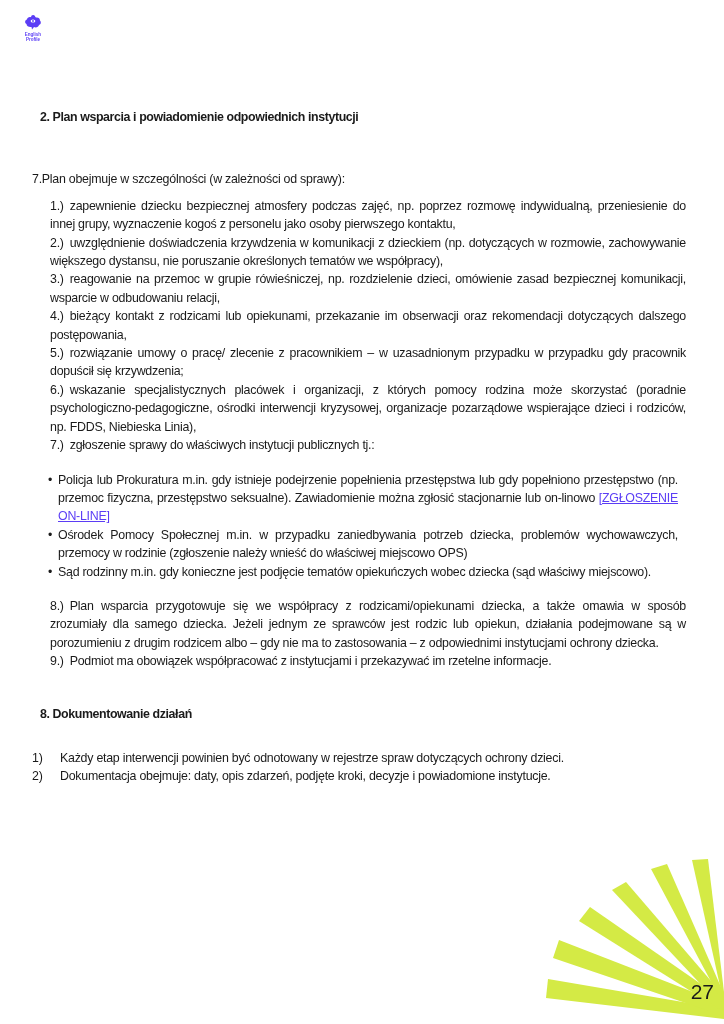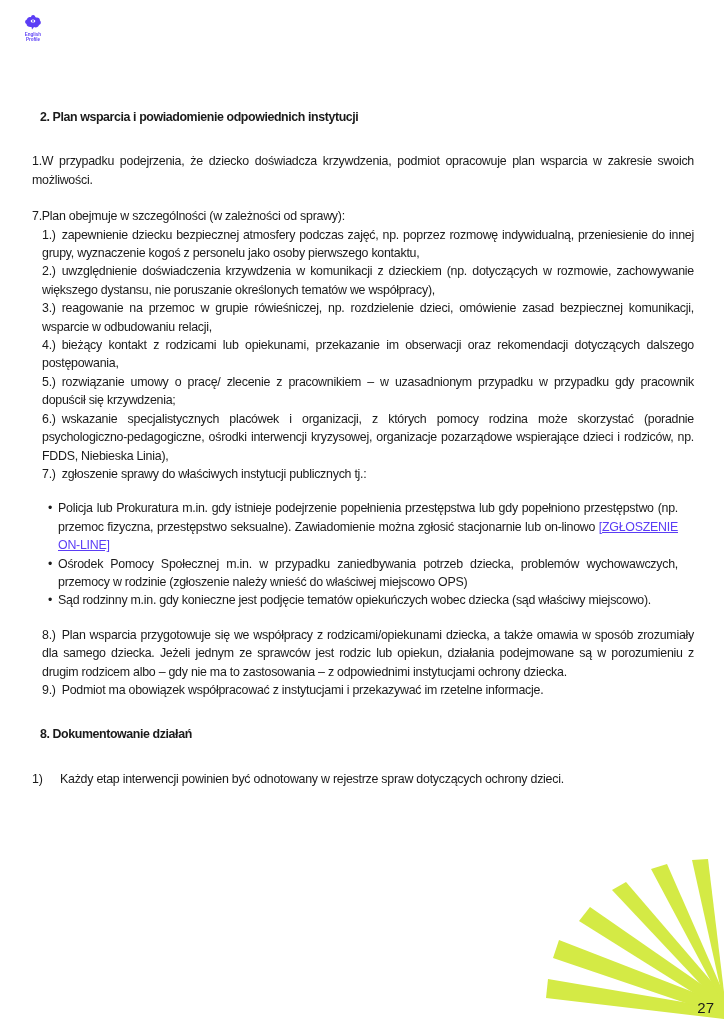--- a/index.html
+++ b/index.html
@@ -8,52 +8,51 @@
       font-family: "Liberation Sans", "DejaVu Sans", sans-serif;
       color: #1a1a1a;
     }
     .logo { position: absolute; left: 20px; top: 14px; width: 26px; text-align: center; }
     .logo svg { display: block; margin: 0 auto; }
     .logo-text { font-size: 4.5px; line-height: 5px; color: #5b3df5; font-weight: bold; margin-top: 2px; }
     .content { position: absolute; left: 32px; top: 100px; width: 662px; font-size: 12.4px; line-height: 18.4px; letter-spacing: -0.25px; }
     .h2 { font-weight: bold; font-size: 12.4px; margin: 8px; letter-spacing: -0.4px; }
     .para { margin: 0; text-align: justify; }
     .gap-1 { height: 18px; }
-    .ol { margin: 0; padding: 0; list-style: none; }
+    .ol { margin: 8px; padding: 0; list-style: none; }
     .ol li { position: relative; padding-left: 10px; text-align: justify; }
     .ol li .num { display: inline-block; margin-right: 6px; }
     .bul { margin: 16px; padding: 0; list-style: none; }
     .bul li { position: relative; padding-left: 10px; text-align: justify; }
     .bul li::before { content: "\2022"; position: absolute; left: 0; top: 0; }
     .link { color: #5b3df5; text-decoration: underline; }
     .doc-list { margin: 0; padding: 0; list-style: none; }
     .doc-list li { padding-left: 0; }
     .doc-list .num { display: inline-block; width: 28px; }
     .rays { position: absolute; right: 0; bottom: 0; width: 200px; height: 200px; }
-    .page-number { position: absolute; right: 10px; bottom: 8px; font-size: 15px; color: #1a1a1a; }
+    .page-number { position: absolute; right: 10px; bottom: 20px; font-size: 21px; color: #1a1a1a; }
   </style>
 </head>
 <body>
 
 <div class="logo">
   <svg width="18" height="16" viewBox="0 0 18 16">
     <path d="M9 1 C11 1 11 3 12 3.5 C14 3 16 4 16 6.5 C17.5 8 17 10.5 15 11 C14.5 13 12 14 10 13 L8 15.5 L7.5 13 C5 13.5 2.5 12 2.5 10 C0.5 9 0.8 6 3 5.5 C3 3.5 5.5 2.5 7 3.2 C7.2 1.8 8 1 9 1 Z" fill="#5b3df5"></path>
     <ellipse cx="9" cy="7" rx="2.4" ry="1.5" fill="#ffffff"></ellipse>
     <circle cx="9" cy="7" r="0.9" fill="#5b3df5"></circle>
   </svg>
   <div class="logo-text">
     <div>English</div>
     <div>Profile</div>
   </div>
 </div>
 
 <div class="content">
   <p class="h2">2. Plan wsparcia i powiadomienie odpowiednich instytucji</p>
   <div class="gap-1"></div>
-  <p class="para">1.W przypadku podejrzenia, że dziecko doświadcza krzywdzenia, podmiot opracowuje plan wsparcia w zakresie swoich możliwości.</p>
   <div class="gap-1"></div>
   <p class="para">7.Plan obejmuje w szczególności (w zależności od sprawy):</p>
 
   <ul class="ol">
     <li><span class="num">1.)</span><span>zapewnienie dziecku bezpiecznej atmosfery podczas zajęć, np. poprzez rozmowę indywidualną, przeniesienie do innej grupy, wyznaczenie kogoś z personelu jako osoby pierwszego kontaktu,</span></li>
     <li><span class="num">2.)</span><span>uwzględnienie doświadczenia krzywdzenia w komunikacji z dzieckiem (np. dotyczących w rozmowie, zachowywanie większego dystansu, nie poruszanie określonych tematów we współpracy),</span></li>
     <li><span class="num">3.)</span><span>reagowanie na przemoc w grupie rówieśniczej, np. rozdzielenie dzieci, omówienie zasad bezpiecznej komunikacji, wsparcie w odbudowaniu relacji,</span></li>
     <li><span class="num">4.)</span><span>bieżący kontakt z rodzicami lub opiekunami, przekazanie im obserwacji oraz rekomendacji dotyczących dalszego postępowania,</span></li>
     <li><span class="num">5.)</span><span>rozwiązanie umowy o pracę/ zlecenie z pracownikiem – w uzasadnionym przypadku w przypadku gdy pracownik dopuścił się krzywdzenia;</span></li>
     <li><span class="num">6.)</span><span>wskazanie specjalistycznych placówek i organizacji, z których pomocy rodzina może skorzystać (poradnie psychologiczno-pedagogiczne, ośrodki interwencji kryzysowej, organizacje pozarządowe wspierające dzieci i rodziców, np. FDDS, Niebieska Linia),</span></li>
@@ -70,20 +69,21 @@
     <li><span class="num">8.)</span><span>Plan wsparcia przygotowuje się we współpracy z rodzicami/opiekunami dziecka, a także omawia w sposób zrozumiały dla samego dziecka. Jeżeli jednym ze sprawców jest rodzic lub opiekun, działania podejmowane są w porozumieniu z drugim rodzicem albo – gdy nie ma to zastosowania – z odpowiednimi instytucjami ochrony dziecka.</span></li>
     <li><span class="num">9.)</span><span>Podmiot ma obowiązek współpracować z instytucjami i przekazywać im rzetelne informacje.</span></li>
   </ul>
 
   <div class="gap-1"></div>
   <p class="h2">8.  Dokumentowanie działań</p>
   <div class="gap-1"></div>
 
   <ul class="doc-list">
     <li><span class="num">1)</span><span>Każdy etap interwencji powinien być odnotowany w rejestrze spraw dotyczących ochrony dzieci.</span></li>
+    <li><span class="num">2)</span><span>Dokumentacja obejmuje: daty, opis zdarzeń, podjęte kroki, decyzje i powiadomione instytucje.</span></li>
   </ul>
 </div>
 
 <svg class="rays" viewBox="0 0 200 200">
   <g fill="#d4ea45">
     <polygon points="200,195 22,174 24,155 200,185"></polygon>
     <polygon points="200,192 29,134 35,116 200,180"></polygon>
     <polygon points="200,188 55,97 66,83 200,176"></polygon>
     <polygon points="200,185 88,66 102,58 200,172"></polygon>
     <polygon points="200,182 127,45 143,40 200,170"></polygon>

